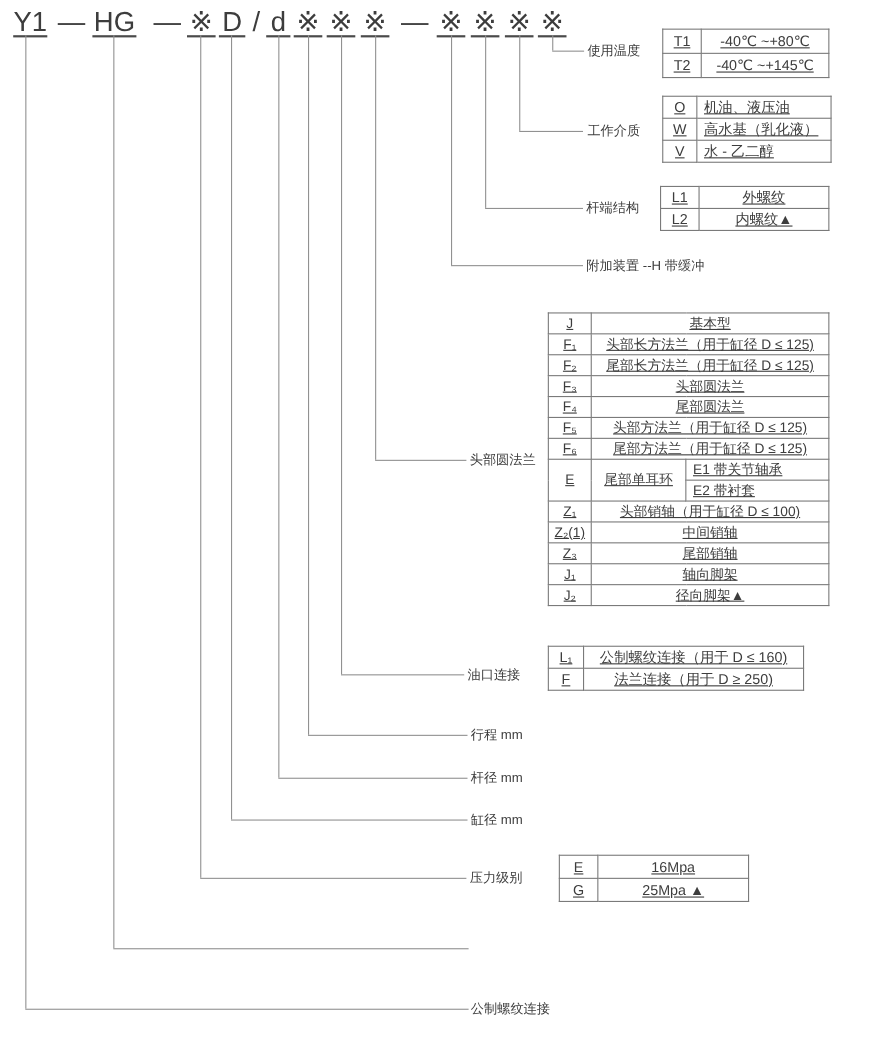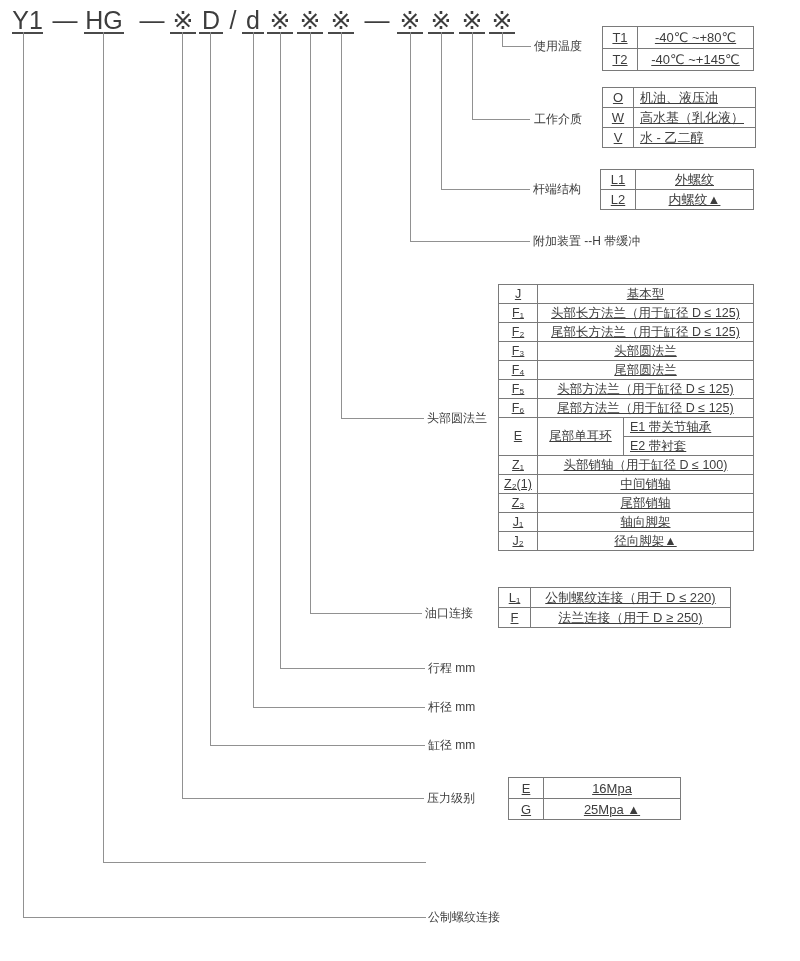--- a/index.html
+++ b/index.html
@@ -233,21 +233,21 @@
     </table>
 
   <table class="tbl t-oil" style="left:498px;top:587px;width:232px">
     <colgroup>
         <col style="width:32px">
         <col style="width:200px">
       </colgroup>
     <tbody>
         <tr>
       <td>L₁</td>
-      <td>公制螺纹连接（用于 D ≤ 220)</td>
+      <td>公制螺纹连接（用于 D ≤ 160)</td>
     </tr>
     <tr>
       <td>F</td>
       <td>法兰连接（用于 D ≥ 250)</td>
     </tr>
   </tbody>
     </table>
 
   <table class="tbl t-press" style="left:508px;top:777px;width:172px">
     <colgroup>

